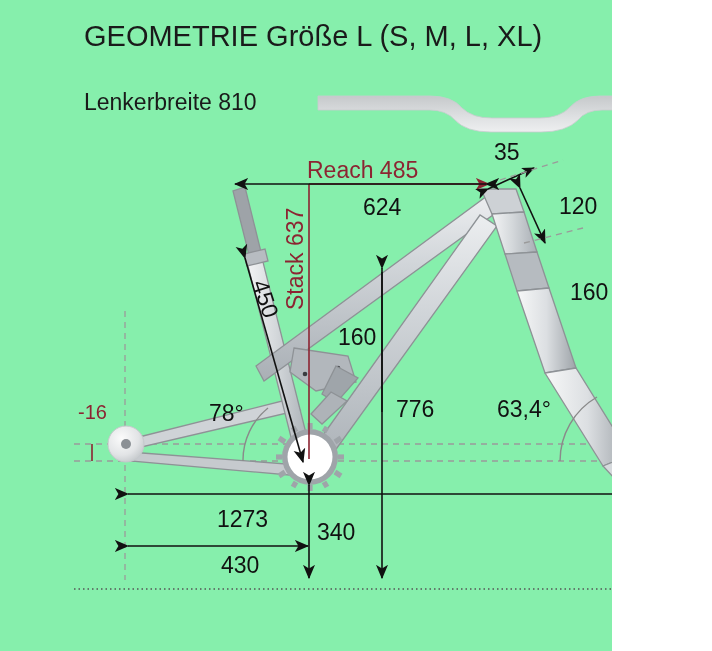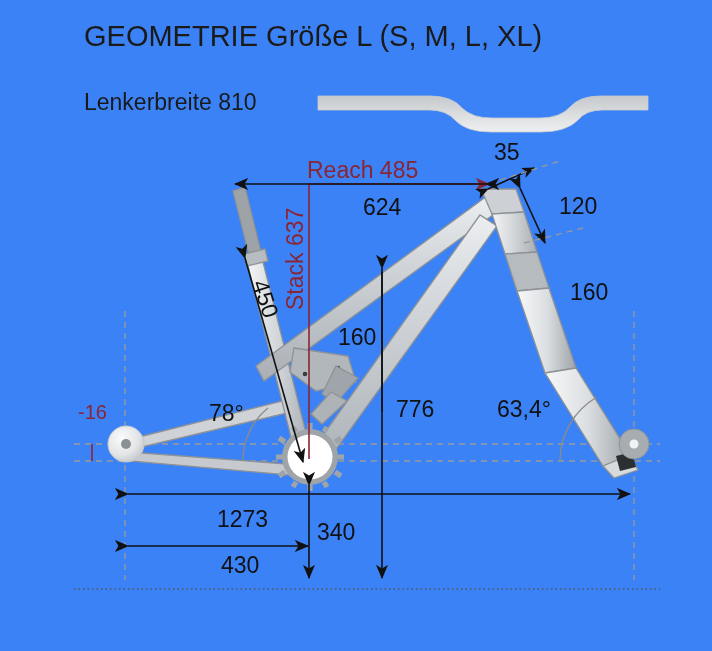--- a/index.html
+++ b/index.html
@@ -2,23 +2,23 @@
 <html><head>
 <meta charset="utf-8">
 <style>
   html, body {
     margin: 0;
     padding: 0;
     background: #ffffff;
   }
   #page {
     position: relative;
-    width: 712px;
+    width: 612px;
     height: 651px;
-    background: #3b82f6;
+    background: #86efac;
     overflow: hidden;
     font-family: "Liberation Sans", sans-serif;
   }
   #diagram {
     position: absolute;
     left: 0;
     top: 0;
     width: 712px;
     height: 651px;
   }

